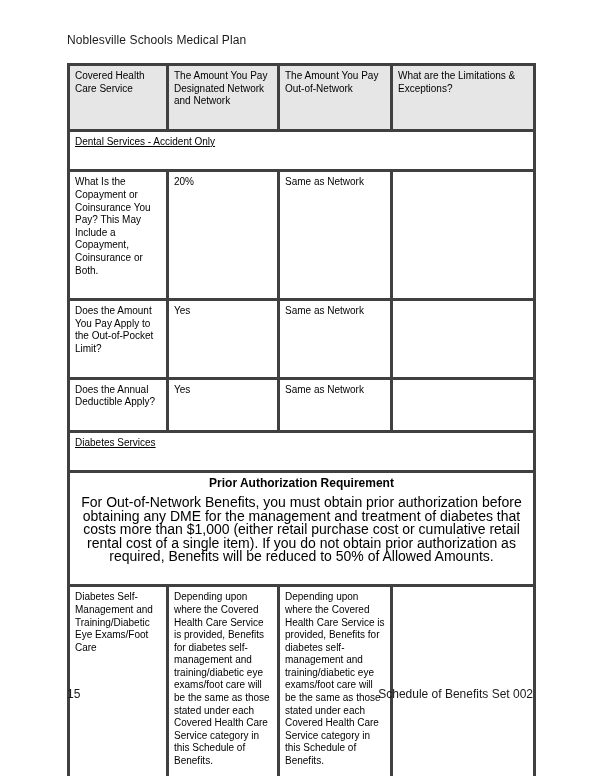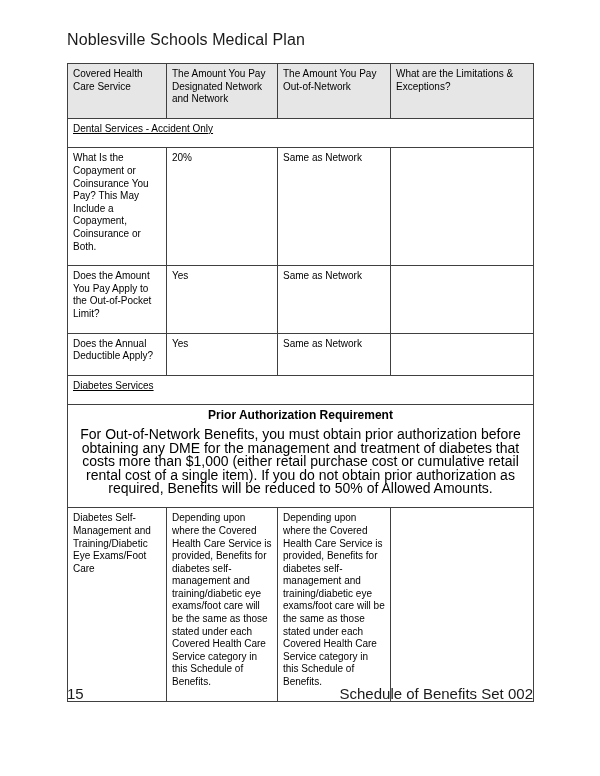--- a/index.html
+++ b/index.html
@@ -19,38 +19,38 @@
     position: absolute;
     left: 0; top: 0;
     width: 600px;
     height: 776px;
     background: #ffffff;
   }
   .doc-header {
     position: absolute;
     left: 67px;
     top: 33px;
-    font-size: 16px;
+    font-size: 12px;
     line-height: 14px;
     color: #1a1a1a;
     letter-spacing: 0.1px;
   }
   table.benefits {
     position: absolute;
     left: 67px;
     top: 63px;
     width: 466px;
     border-collapse: collapse;
     table-layout: fixed;
     font-size: 10px;
   }
   table.benefits td, table.benefits th {
-    border: 1px solid #404040;
+    border: 3px solid #404040;
     vertical-align: top;
-    padding: 4px 5px 12px 5px;
+    padding: 4px 5px 21px 5px;
     font-size: 10px;
     line-height: 12.6px;
     font-weight: normal;
     text-align: left;
     color: #000000;
   }
   col.c1 { width: 99px; }
   col.c2 { width: 111px; }
   col.c3 { width: 113px; }
   col.c4 { width: 143px; }
@@ -84,21 +84,21 @@
   .cell-bolditalic {
     font-weight: bold;
   }
   .italic { }
 
   .footer {
     position: absolute;
     left: 67px;
     top: 687px;
     width: 466px;
-    font-size: 15px;
+    font-size: 12px;
     line-height: 14px;
     color: #1a1a1a;
     display: flex;
     justify-content: space-between;
     align-items: baseline;
   }
 </style>
 </head>
 <body>
 

